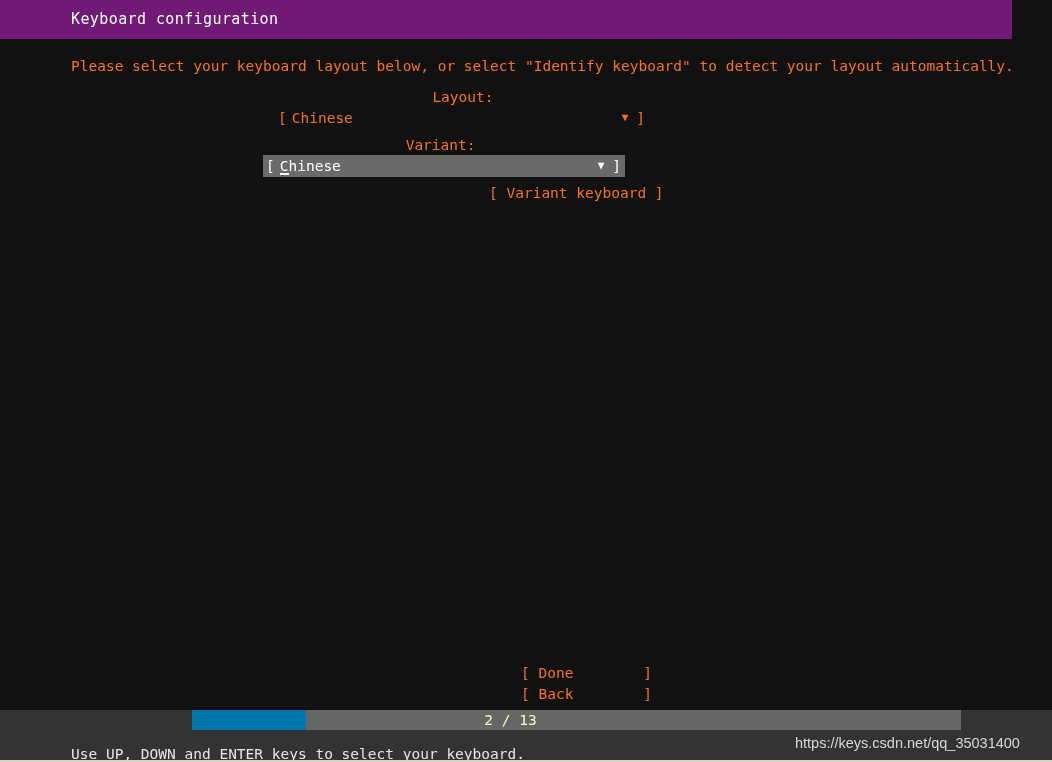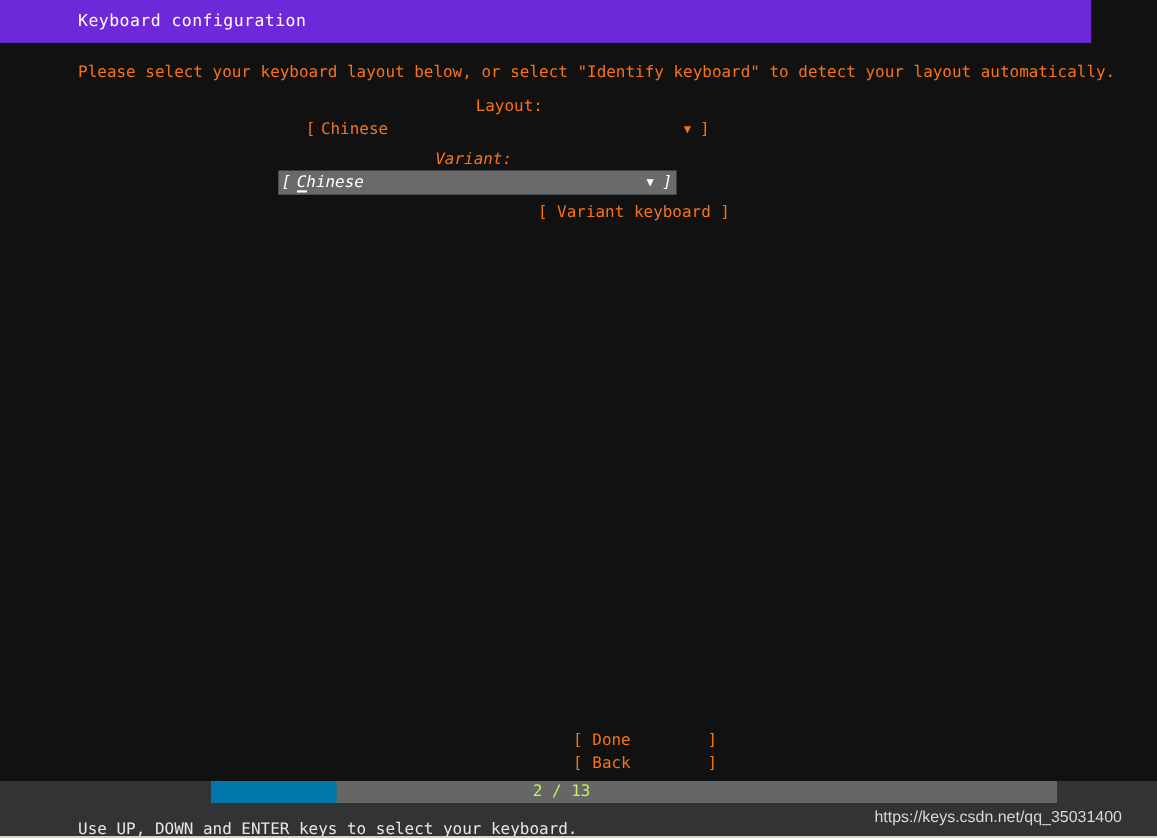--- a/index.html
+++ b/index.html
@@ -16,21 +16,22 @@
     font-family: "DejaVu Sans Mono", "Liberation Mono", monospace;
   }
 
   
   #header-bar {
     position: absolute;
     left: 0;
     top: 0;
     width: 992px;
     height: 39px;
-    background: #6d28d9;
+    background: #701a75;
+    padding-left: 20px;
   }
   #header-title {
     position: absolute;
     left: 71px;
     top: 9px;
     font-size: 15px;
     line-height: 20px;
     color: #ffffff;
     letter-spacing: 0.4px;
     white-space: pre;
@@ -53,21 +54,21 @@
 
   
   .form-row {
     position: absolute;
     height: 22px;
     display: flex;
     align-items: center;
     flex-direction: column;
   }
   #layout-row { left: 263px; top: 87px; }
-  #variant-row { left: 241px; top: 135px; font-style: italic; }
+  #variant-row { left: 251px; top: 135px; }
 
   .field-label {
     width: 75px;
     text-align: right;
     white-space: pre;
   }
 
   .dropdown {
     position: relative;
     display: flex;
@@ -157,21 +158,21 @@
   }
   #progress-text {
     position: absolute;
     left: 0;
     top: 0;
     width: 637px;
     height: 20px;
     line-height: 20px;
     text-align: center;
     font-size: 14.5px;
-    color: #bef264;
+    color: #fef9c3;
     font-family: "DejaVu Sans Mono", "Liberation Mono", monospace;
     white-space: pre;
   }
   #footer-hint {
     position: absolute;
     left: 71px;
     top: 35px;
     font-size: 14.5px;
     line-height: 19px;
     color: #e6e6e6;

